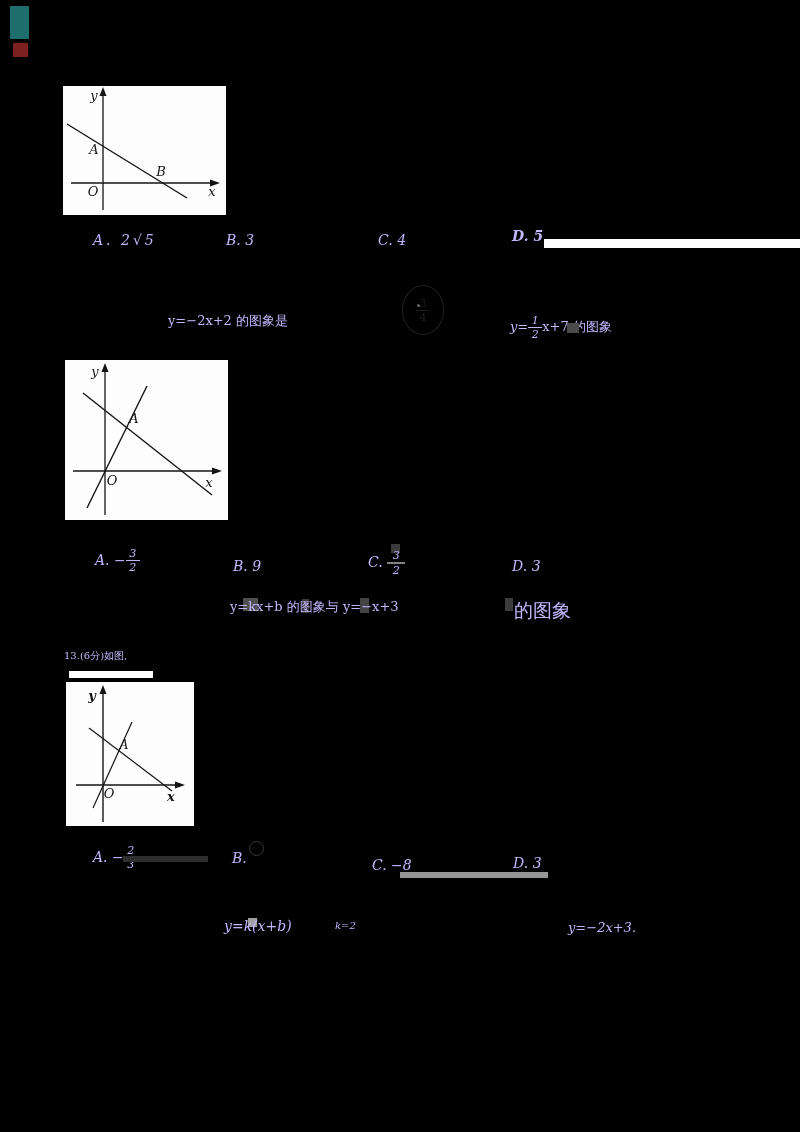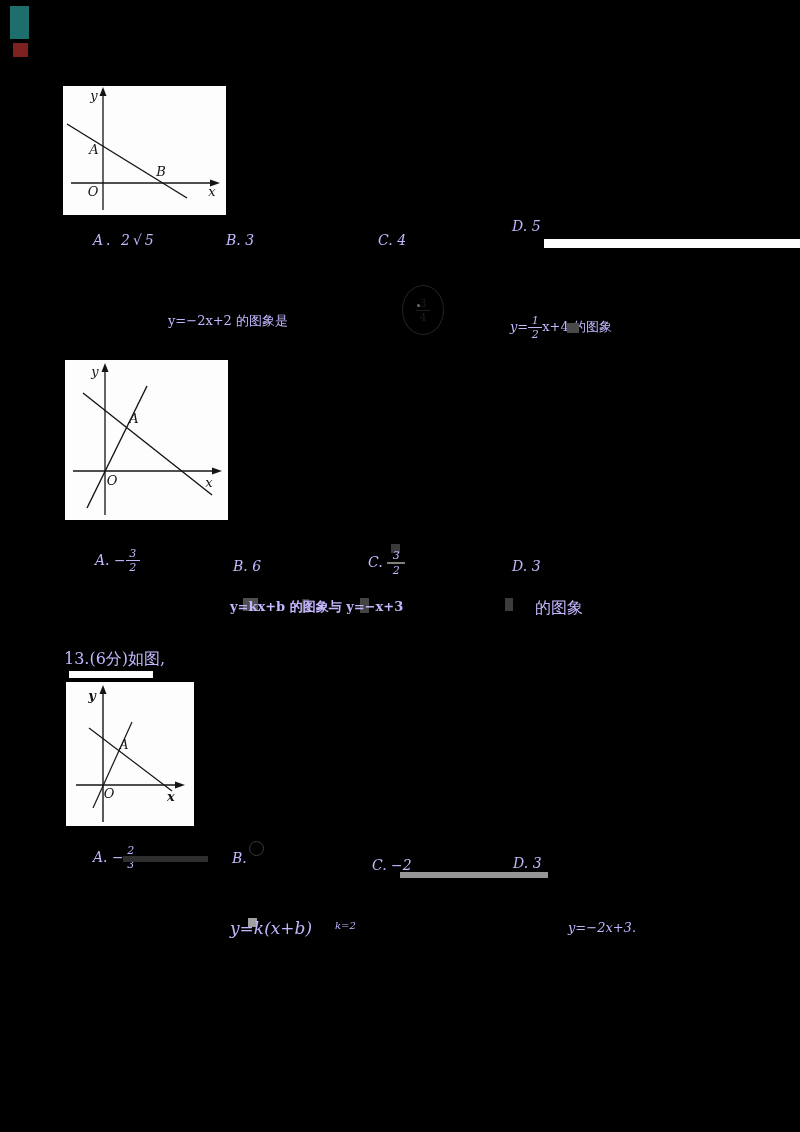--- a/index.html
+++ b/index.html
@@ -40,39 +40,39 @@
       <text x="98" y="90" font-size="13" text-anchor="middle">B</text>
     </svg>
   </div>
 
   <span class="faint" style="left:93px;top:232px;letter-spacing:3px;">
     <span>A.</span> <span>2√5</span></span>
   <span class="faint" style="left:226px;top:232px;">
     <span>B.</span> <span>3</span></span>
   <span class="faint" style="left:378px;top:232px;">
     <span>C.</span> <span>4</span></span>
-  <span class="faint" style="left:512px;top:218px;">
+  <span class="faint" style="left:512px;top:228px;font-weight:bold;">
     <span>D.</span> <span>5</span></span>
   <div class="strip" style="left:544px;top:239px;width:256px;height:9px;background:#fdfdfd;"></div>
 
   <span class="faint cjk" style="left:168px;top:312px;font-size:13px;">y=−2x+2 的图象是</span>
   <div class="circ" style="left:402px;top:285px;width:40px;height:48px;">
     <span class="frac">
       <span>3</span>
       <span class="bar"></span>
       <span>4</span>
     </span>
   </div>
   <div class="dot" style="left:417px;top:304px;"></div>
   <span class="faint" style="left:510px;top:315px;font-size:13px;">
     <span>y=</span><span class="frac">
         <span>1</span>
         <span class="bar"></span>
         <span>2</span>
-      </span><span class="cjk">x+4 的图象</span>
+      </span><span class="cjk">x+7 的图象</span>
   </span>
   <div class="blk" style="left:567px;top:323px;width:12px;height:10px;background:#4a4a4a;"></div>
 
   <div class="figbox" style="left:65px;top:360px;width:163px;height:160px;">
     <svg width="163" height="160" viewBox="0 0 163 160">
       <line x1="40" y1="8" x2="40" y2="155" stroke="#141414" stroke-width="1.3"></line>
       <polygon points="40,3 36.5,12 43.5,12" fill="#141414"></polygon>
       <line x1="8" y1="111" x2="150" y2="111" stroke="#141414" stroke-width="1.3"></line>
       <polygon points="157,111 147,107.5 147,114.5" fill="#141414"></polygon>
       <line x1="22" y1="148" x2="82" y2="26" stroke="#141414" stroke-width="1.4"></line>
@@ -83,38 +83,38 @@
       <text x="69" y="63" font-size="13" text-anchor="middle">A</text>
     </svg>
   </div>
 
   <span class="faint" style="left:95px;top:548px;">
     <span>A. −</span><span class="frac">
         <span>3</span>
         <span class="bar"></span>
         <span>2</span>
       </span></span>
-  <span class="faint" style="left:233px;top:558px;">B. 6</span>
+  <span class="faint" style="left:233px;top:558px;">B. 9</span>
   <div class="blk" style="left:391px;top:544px;width:9px;height:9px;background:#3a3a3a;"></div>
   <span class="faint" style="left:368px;top:550px;">
     <span>C.</span> <span class="frac brightbar">
         <span>3</span>
         <span class="bar"></span>
         <span>2</span>
       </span></span>
   <span class="faint" style="left:512px;top:558px;">D. 3</span>
 
   <div class="blk" style="left:243px;top:598px;width:15px;height:13px;background:#4f4f4f;"></div>
   <div class="blk" style="left:302px;top:599px;width:7px;height:14px;background:#3c3c3c;"></div>
   <div class="blk" style="left:360px;top:598px;width:9px;height:15px;background:#444444;"></div>
-  <span class="faint cjk" style="left:230px;top:598px;font-size:13px;font-weight:bold;">y=kx+b 的图象与 y=−x+3</span>
+  <span class="faint cjk" style="left:230px;top:598px;font-size:13px;">y=kx+b 的图象与 y=−x+3</span>
   <div class="blk" style="left:505px;top:598px;width:8px;height:13px;background:#3c3c3c;"></div>
-  <span class="faint cjk" style="left:514px;top:598px;font-size:16px;margin-left:21px;">的图象</span>
+  <span class="faint cjk" style="left:514px;top:598px;font-size:19px;">的图象</span>
 
-  <span class="faint cjk" style="left:64px;top:649px;font-size:16px;">13.(6分)如图,</span>
+  <span class="faint cjk" style="left:64px;top:649px;font-size:10px;">13.(6分)如图,</span>
   <div class="strip" style="left:69px;top:671px;width:84px;height:7px;background:#fdfdfd;"></div>
 
   <div class="figbox" style="left:66px;top:682px;width:128px;height:144px;">
     <svg width="128" height="144" viewBox="0 0 128 144">
       <line x1="37" y1="8" x2="37" y2="140" stroke="#141414" stroke-width="1.4"></line>
       <polygon points="37,3 33.5,12 40.5,12" fill="#141414"></polygon>
       <line x1="10" y1="103" x2="112" y2="103" stroke="#141414" stroke-width="1.4"></line>
       <polygon points="119,103 109,99.5 109,106.5" fill="#141414"></polygon>
       <line x1="27" y1="126" x2="66" y2="40" stroke="#141414" stroke-width="1.2"></line>
       <line x1="23" y1="46" x2="106" y2="109" stroke="#141414" stroke-width="1.2"></line>
@@ -127,22 +127,22 @@
 
   <span class="faint" style="left:93px;top:845px;">
     <span>A. −</span><span class="frac">
         <span>2</span>
         <span class="bar"></span>
         <span>3</span>
       </span></span>
   <div class="strip" style="left:123px;top:856px;width:85px;height:6px;background:#2e2e2e;"></div>
   <span class="faint" style="left:232px;top:850px;">B.</span>
   <div class="circ" style="left:249px;top:841px;width:13px;height:13px;border-color:#3a3a3a;"></div>
-  <span class="faint" style="left:372px;top:857px;">C. −2</span>
+  <span class="faint" style="left:372px;top:857px;">C. −8</span>
   <div class="strip" style="left:400px;top:872px;width:148px;height:6px;background:#959595;"></div>
   <span class="faint" style="left:513px;top:855px;">D. 3</span>
 
   <div class="blk" style="left:248px;top:918px;width:9px;height:9px;background:#a0a0a0;"></div>
-  <span class="faint" style="left:230px;top:918px;font-size:17px;">y=k(x+b)</span>
+  <span class="faint" style="left:224px;top:918px;font-size:14px;">y=k(x+b)</span>
   <span class="faint" style="left:335px;top:920px;font-size:10px;">k=2</span>
   <span class="faint" style="left:568px;top:920px;font-size:13px;">y=−2x+3.</span>
 
 </div>
 
 </body></html>

